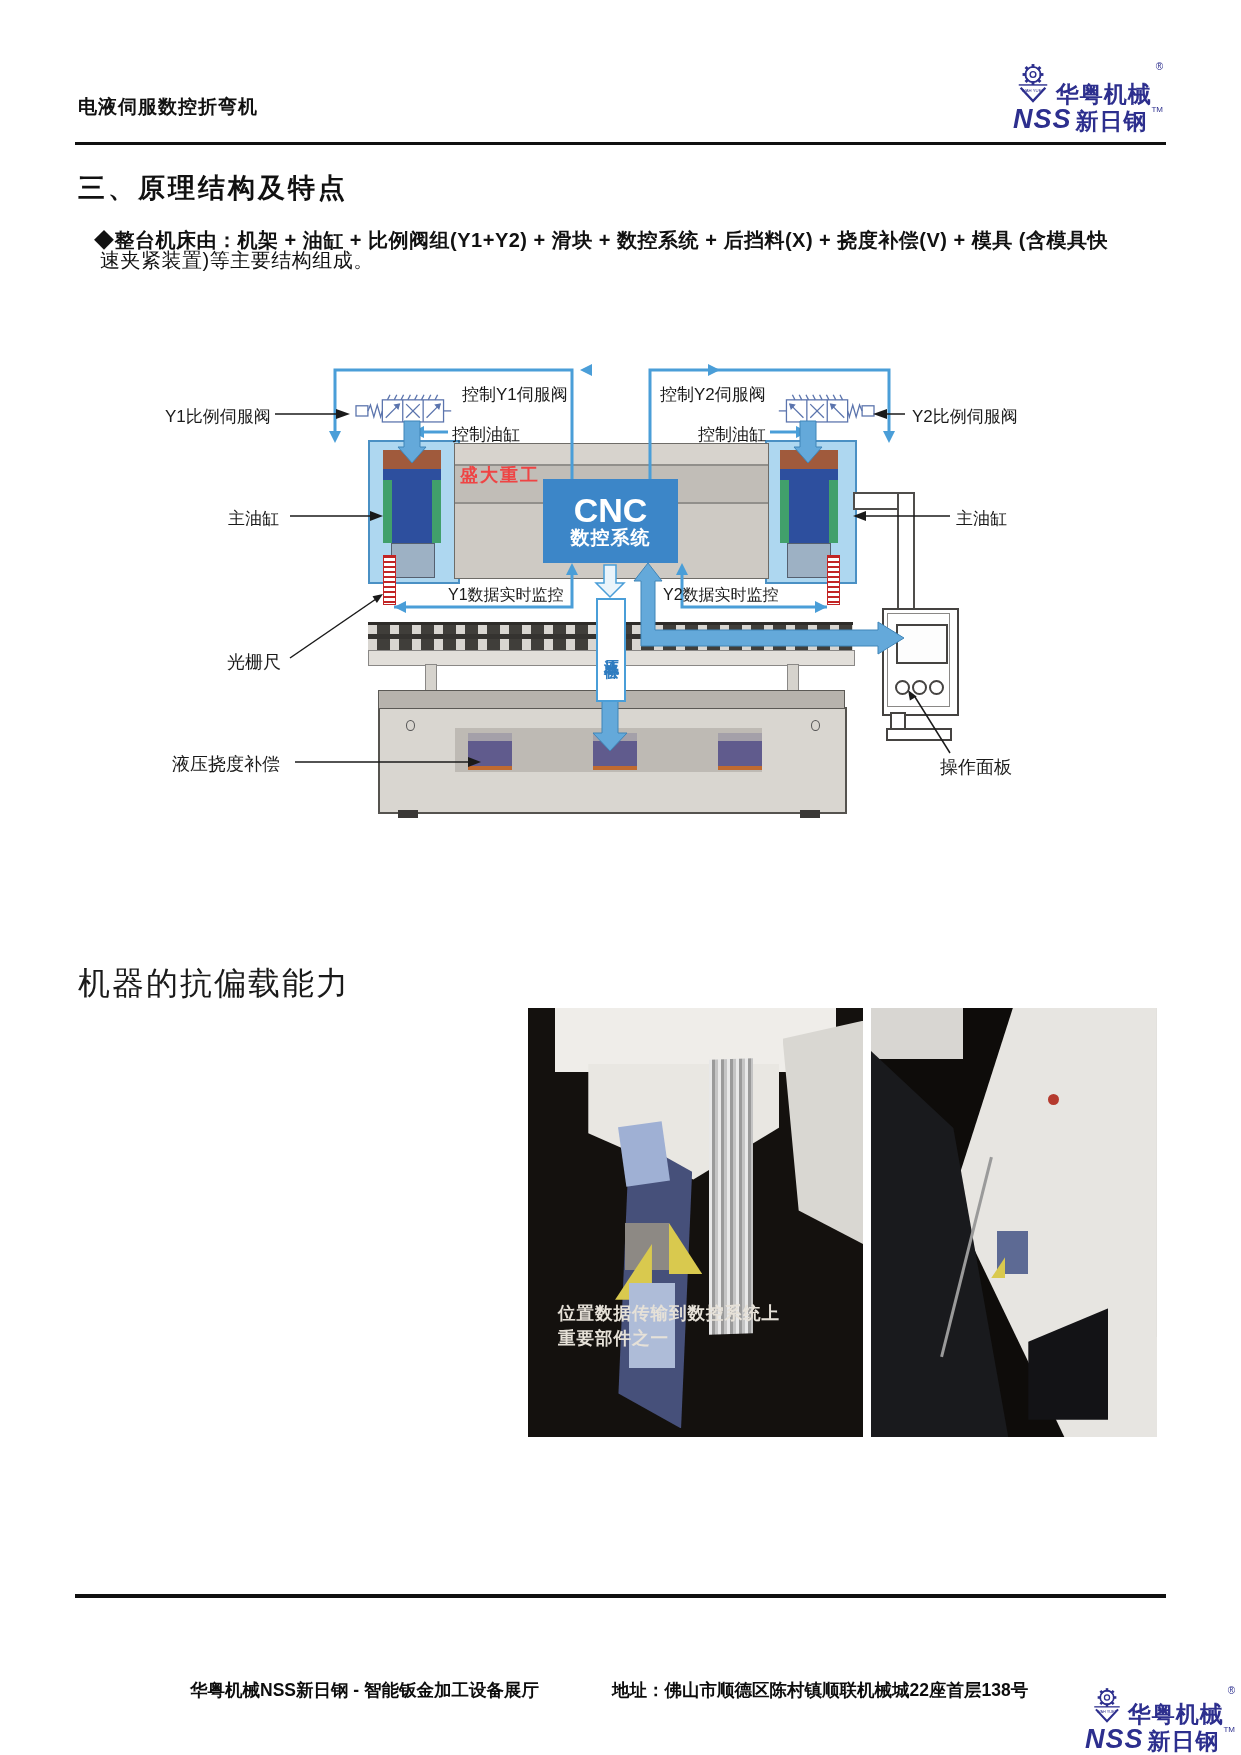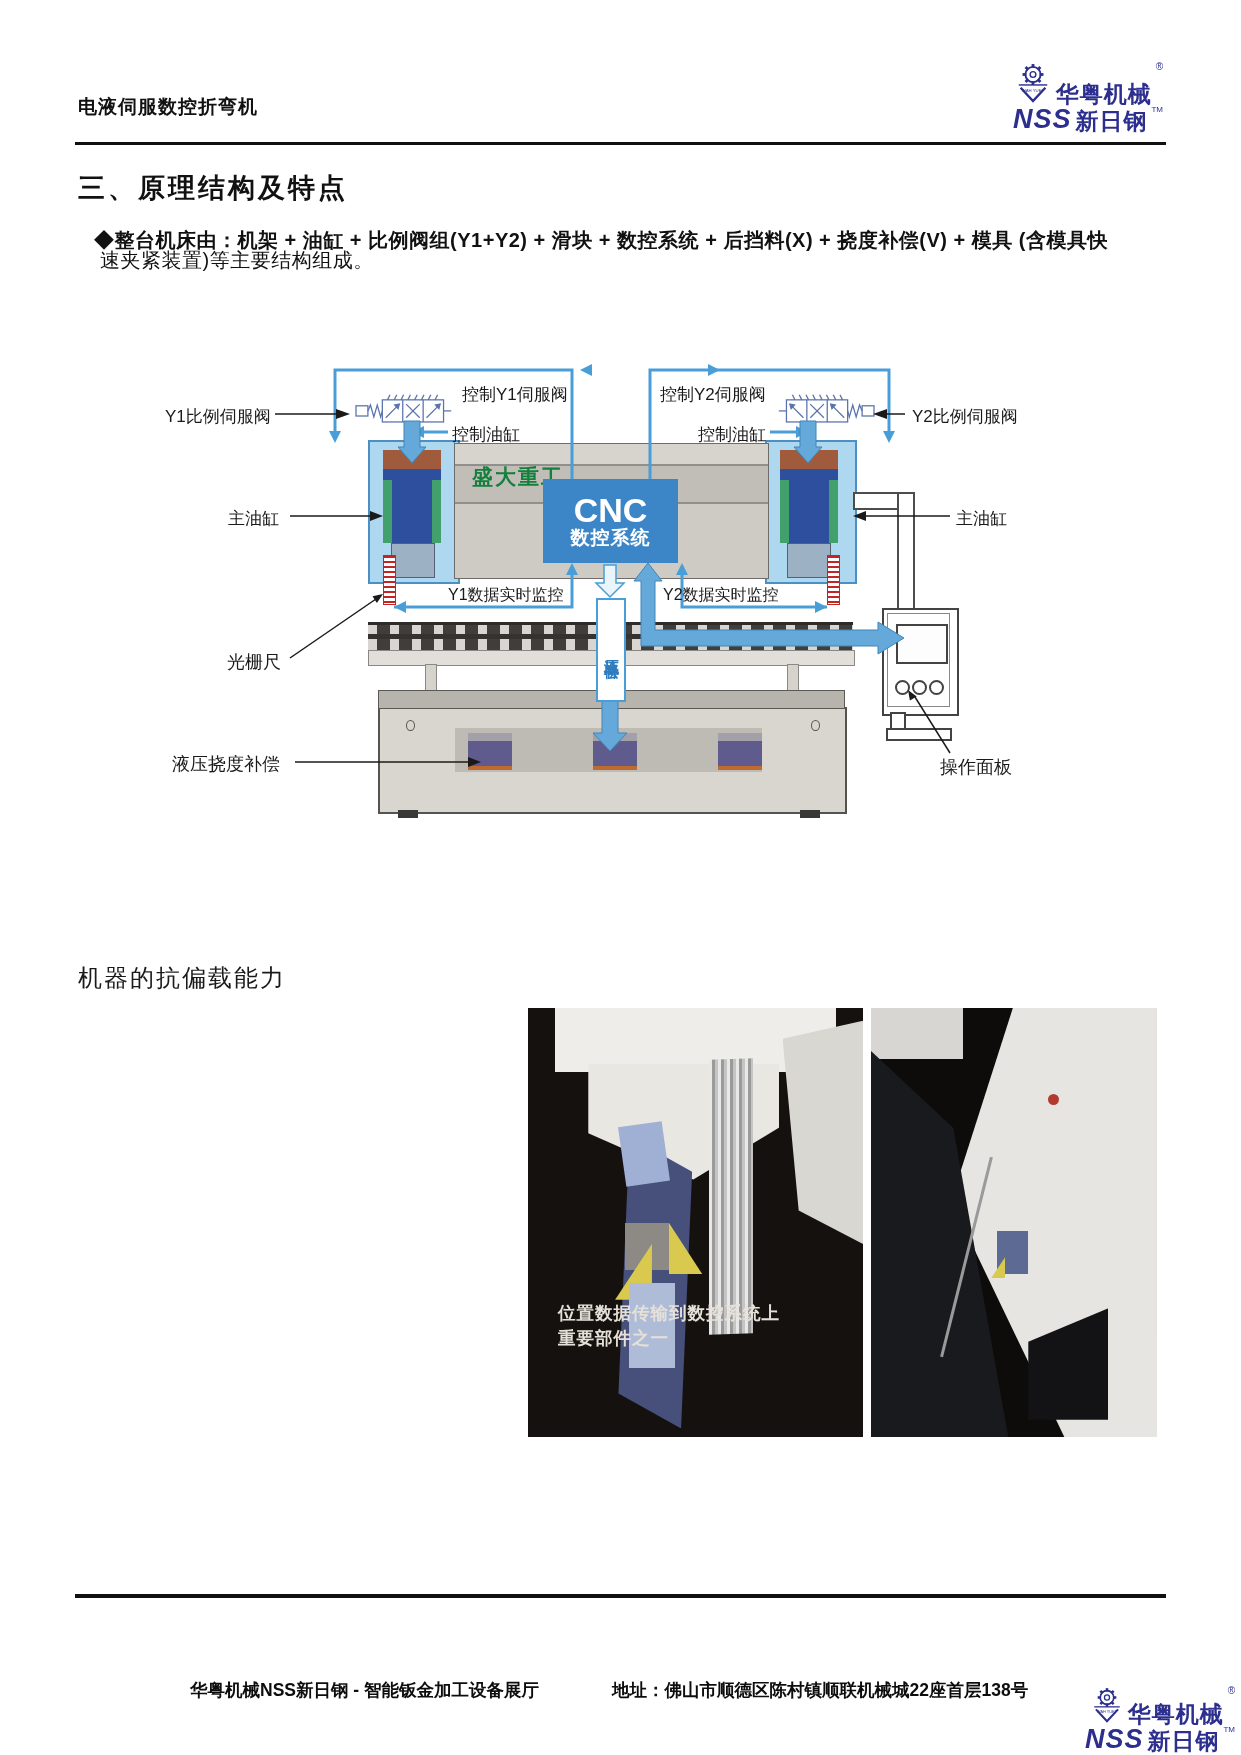--- a/index.html
+++ b/index.html
@@ -27,21 +27,21 @@
   
   .diagram{left:140px;top:335px;width:1030px;height:490px;}
   .diagram .abs{position:absolute;}
   .dlabel{font-size:17px;font-weight:normal;color:#1a1a1a;z-index:7;white-space:nowrap;}
   .dlabel-sm{font-size:16px;}
   .housing{background:#aed7f0;border:2px solid #4a90c4;z-index:1;}
   .housing-L{left:228px;top:105px;width:88px;height:140px;}
   .housing-R{left:625px;top:105px;width:88px;height:140px;}
   .machine-body{left:314px;top:108px;width:313px;height:134px;z-index:1;border:1px solid #6e6c68;
     background:linear-gradient(180deg,#d7d3cd 0px,#d7d3cd 20px,#918f8b 20px,#918f8b 22px,#c1bdb7 22px,#c1bdb7 58px,#918f8b 58px,#918f8b 60px,#cecac4 60px,#cecac4 134px);}
-  .brand-plate{left:320px;top:128px;font-size:21px;font-weight:bold;color:#15803d;letter-spacing:2px;z-index:3;margin-left:12px;}
+  .brand-plate{left:320px;top:128px;font-size:18px;font-weight:bold;color:#ef4444;letter-spacing:2px;z-index:3;}
   .cyl-brown{width:58px;height:19px;background:#a05a3c;z-index:2;}
   .cyl-blue{width:58px;height:74px;background:#2d4f9e;z-index:2;}
   .cyl-green{width:9px;height:63px;background:#41a06b;z-index:3;}
   .piston{width:42px;height:33px;background:#9db1c4;border:1px solid #556070;z-index:2;}
   .cnc{left:403px;top:144px;width:135px;height:84px;background:#3c86c8;z-index:3;display:flex;flex-direction:column;align-items:center;justify-content:center;color:#fff;}
   .cnc-t{font-size:34px;font-weight:bold;line-height:34px;}
   .cnc-s{font-size:19px;font-weight:bold;line-height:22px;letter-spacing:1px;}
   .scale{width:11px;height:48px;border:1px solid #c22525;z-index:3;
     background:repeating-linear-gradient(180deg,#c22525 0px,#c22525 2px,#ffffff 2px,#ffffff 5px);}
   .comp-box{left:456px;top:263px;width:26px;height:100px;background:#fff;border:2px solid #4a9ed8;z-index:6;
@@ -61,21 +61,21 @@
   .foot{width:20px;height:8px;background:#3a3836;z-index:2;}
   .pipe{background:#fff;border:2px solid #4f4d4b;z-index:3;}
   .panel{left:742px;top:273px;width:73px;height:104px;background:#fff;border:2px solid #454341;z-index:4;}
   .panel-inner{left:3px;top:3px;width:61px;height:92px;border:1px solid #8a8886;}
   .panel-screen{left:12px;top:14px;width:48px;height:36px;border:2px solid #454341;background:#fdfdfd;}
   .panel-dot{width:11px;height:11px;border:2px solid #454341;border-radius:50%;top:70px;}
   .panel-stand{left:750px;top:377px;width:12px;height:17px;background:#fff;border:2px solid #454341;z-index:4;}
   .panel-base{left:746px;top:393px;width:62px;height:9px;background:#fff;border:2px solid #454341;z-index:4;}
   .overlay{left:0;top:0;z-index:5;pointer-events:none;}
   
-  .ability-h{left:78px;top:962px;font-size:24px;letter-spacing:2px;color:#1a1a1a;}
+  .ability-h{left:78px;top:962px;font-size:32px;letter-spacing:2px;color:#1a1a1a;}
   .ability-p{left:76px;width:392px;font-family:"Liberation Serif","Liberation Sans",serif;
     font-size:19.5px;line-height:38px;text-align:justify;color:#141414;letter-spacing:0.5px;}
   .ability-p1{top:1000px;}
   .ability-p2{top:1235px;}
   
   .photo{overflow:hidden;z-index:1;}
   .photo-left{left:528px;top:1008px;width:335px;height:429px;background:#14110e;}
   .photo-right{left:871px;top:1008px;width:286px;height:429px;background:#0e0c0a;}
   .ph{position:absolute;}
   .caption{left:30px;top:293px;z-index:5;}

